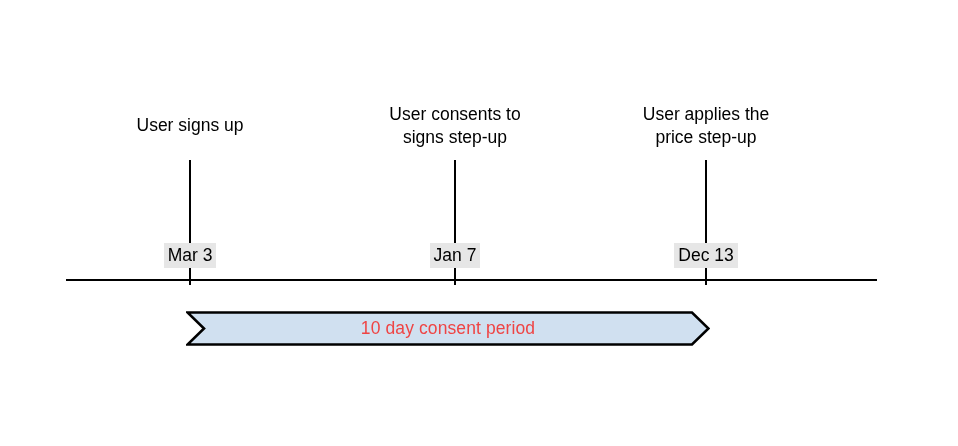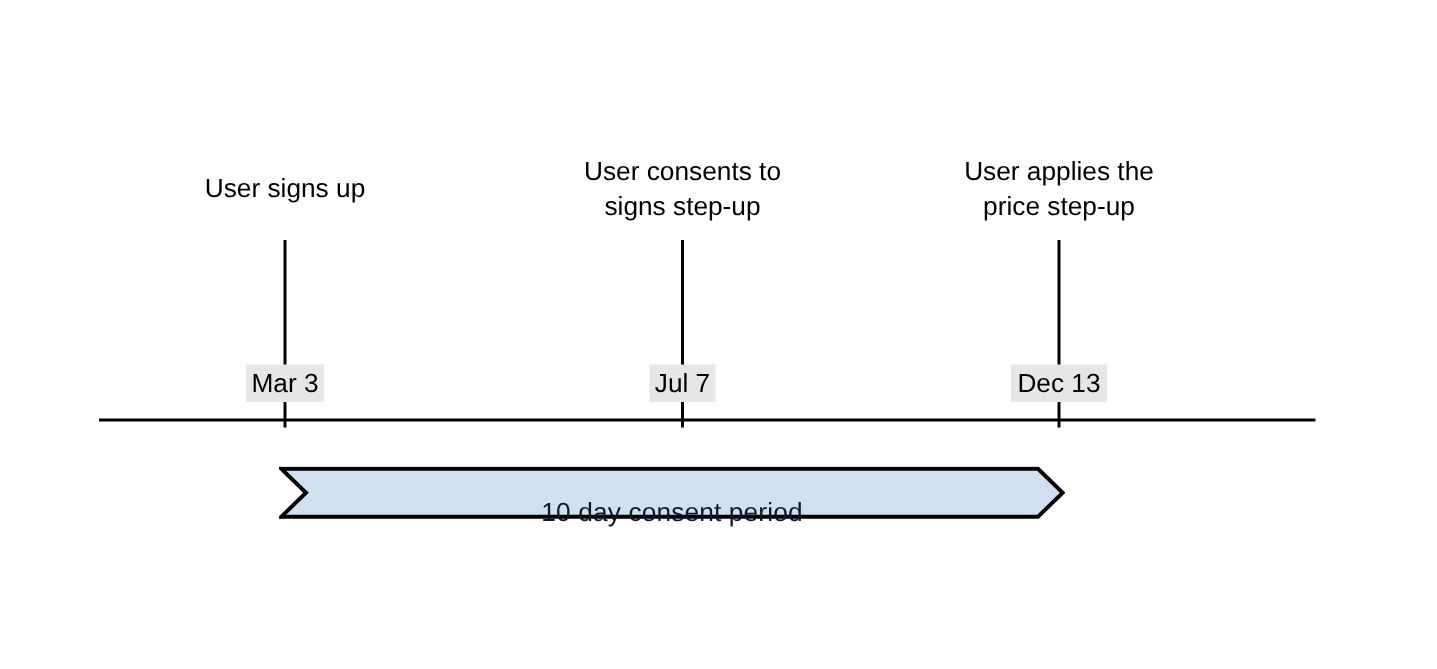--- a/index.html
+++ b/index.html
@@ -84,28 +84,28 @@
     height: 35px;
   }
   .period-banner svg {
     display: block;
     width: 524px;
     height: 35px;
   }
   .period-banner-label {
     position: absolute;
     left: 0;
-    top: 13px;
+    top: 0;
     width: 524px;
     height: 35px;
     display: flex;
     align-items: center;
     justify-content: center;
     font-size: 17.5px;
-    color: #0f172a;
+    color: #ef4444;
     letter-spacing: 0.1px;
   }
 </style>
 </head>
 <body>
 
 <div id="canvas">
 
   <div class="axis-line"></div>
 
@@ -115,21 +115,21 @@
     <div class="milestone-date-wrap">
       <span class="milestone-date">Mar 3</span>
     </div>
   </div>
 
   <div class="milestone" style="left:455px">
     <div class="milestone-caption two-line">User consents to
 signs step-up</div>
     <div class="milestone-stem"></div>
     <div class="milestone-date-wrap">
-      <span class="milestone-date">Jul 7</span>
+      <span class="milestone-date">Jan 7</span>
     </div>
   </div>
 
   <div class="milestone" style="left:706px">
     <div class="milestone-caption two-line">User applies the
 price step-up</div>
     <div class="milestone-stem"></div>
     <div class="milestone-date-wrap">
       <span class="milestone-date">Dec 13</span>
     </div>

